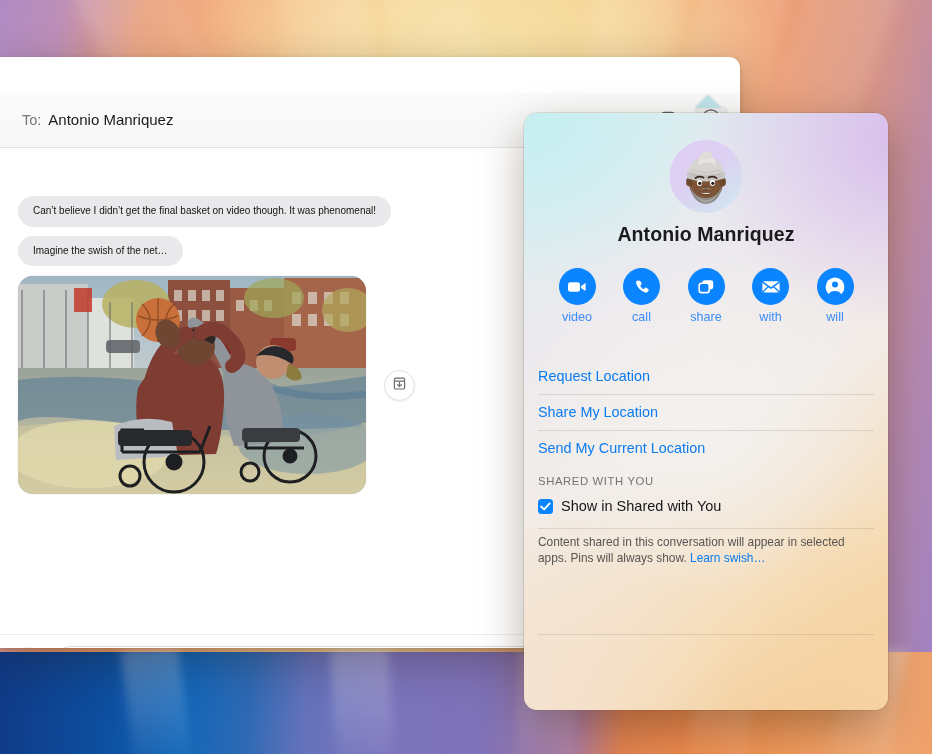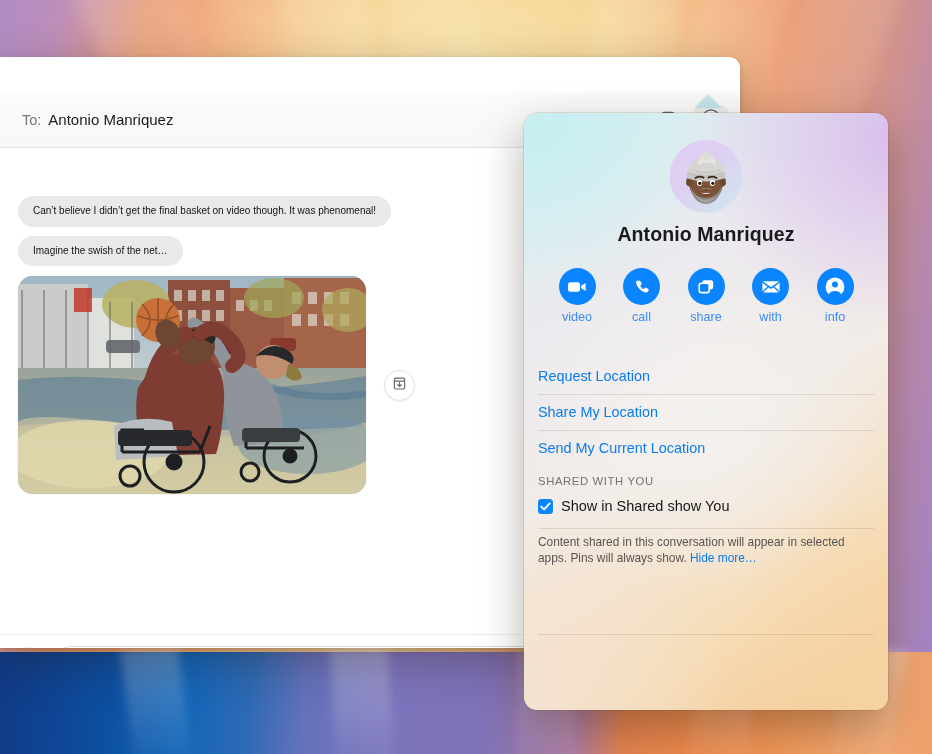--- a/index.html
+++ b/index.html
@@ -461,47 +461,47 @@
       </div>
 
       <div class="action">
         <div class="circ">
           <svg width="22" height="22" viewBox="0 0 22 22">
             <circle cx="11" cy="11" r="9.4" fill="#fff"></circle>
             <circle cx="11" cy="8.4" r="3.0" fill="#0b84ff"></circle>
             <path d="M4.6 18.4 a6.9 5.4 0 0 1 12.8 0 a9.4 9.4 0 0 1 -12.8 0 Z" fill="#0b84ff"></path>
           </svg>
         </div>
-        <div class="lbl">info</div>
+        <div class="lbl">will</div>
       </div>
     </div>
 
     <div class="sec" style="top:246px;">
       <div class="link-row">Request Location</div>
       <div class="divider"></div>
       <div class="link-row">Share My Location</div>
       <div class="divider"></div>
       <div class="link-row">Send My Current Location</div>
 
       <div class="group-title">SHARED WITH YOU</div>
 
       <div class="check-row">
         <div class="cbox on">
           <svg width="11" height="9" viewBox="0 0 11 9">
             <path d="M1.2 4.6 L4.1 7.4 L9.7 1.4" fill="none" stroke="#fff" stroke-width="1.9" stroke-linecap="round" stroke-linejoin="round"></path>
           </svg>
         </div>
-        <div class="txt">Show in Shared show You</div>
+        <div class="txt">Show in Shared with You</div>
       </div>
 
       <div class="divider" style="margin-top:6px;"></div>
 
       <div class="footnote">
         <span>Content shared in this conversation will appear in selected apps. Pins will always show.</span>
-        <a href="#">Hide more…</a>
+        <a href="#">Learn swish…</a>
       </div>
     </div>
 
     <div class="sec" style="top:521px;">
       <div class="divider"></div>
     </div>
 
   </div>
 </div>
 

